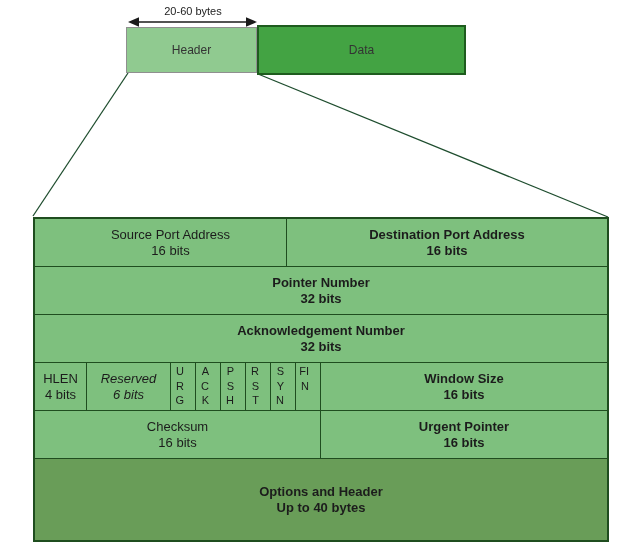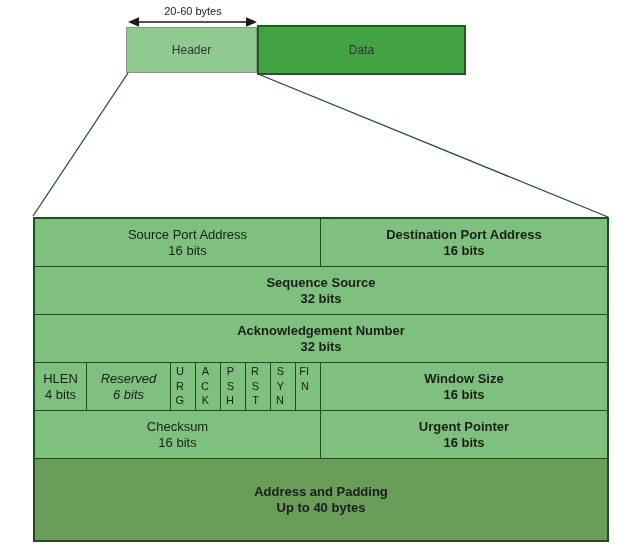--- a/index.html
+++ b/index.html
@@ -71,33 +71,33 @@
   <div class="box header-box">
     <span>Header</span>
   </div>
   <div class="box data-box">
     <span>Data</span>
   </div>
 
   <div class="tcp-table">
 
     <div class="t-row">
-      <div class="cell" style="width:286px;padding-left:20px;">
+      <div class="cell" style="width:252px;padding-left:20px;">
         <span>Source Port Address</span>
         <span>16 bits</span>
       </div>
       <div class="cell grow">
         <span>Destination Port Address</span>
         <span>16 bits</span>
       </div>
     </div>
 
     <div class="t-row">
       <div class="cell grow">
-        <span>Sequence Source</span>
+        <span>Pointer Number</span>
         <span>32 bits</span>
       </div>
     </div>
 
     <div class="t-row">
       <div class="cell grow">
         <span>Acknowledgement Number</span>
         <span>32 bits</span>
       </div>
     </div>
@@ -141,19 +141,19 @@
         <span>16 bits</span>
       </div>
       <div class="cell grow">
         <span>Urgent Pointer</span>
         <span>16 bits</span>
       </div>
     </div>
 
     <div class="t-row">
       <div class="cell grow">
-        <span>Address and Padding</span>
+        <span>Options and Header</span>
         <span>Up to 40 bytes</span>
       </div>
     </div>
 
   </div>
 </div>
 
 </body></html>

